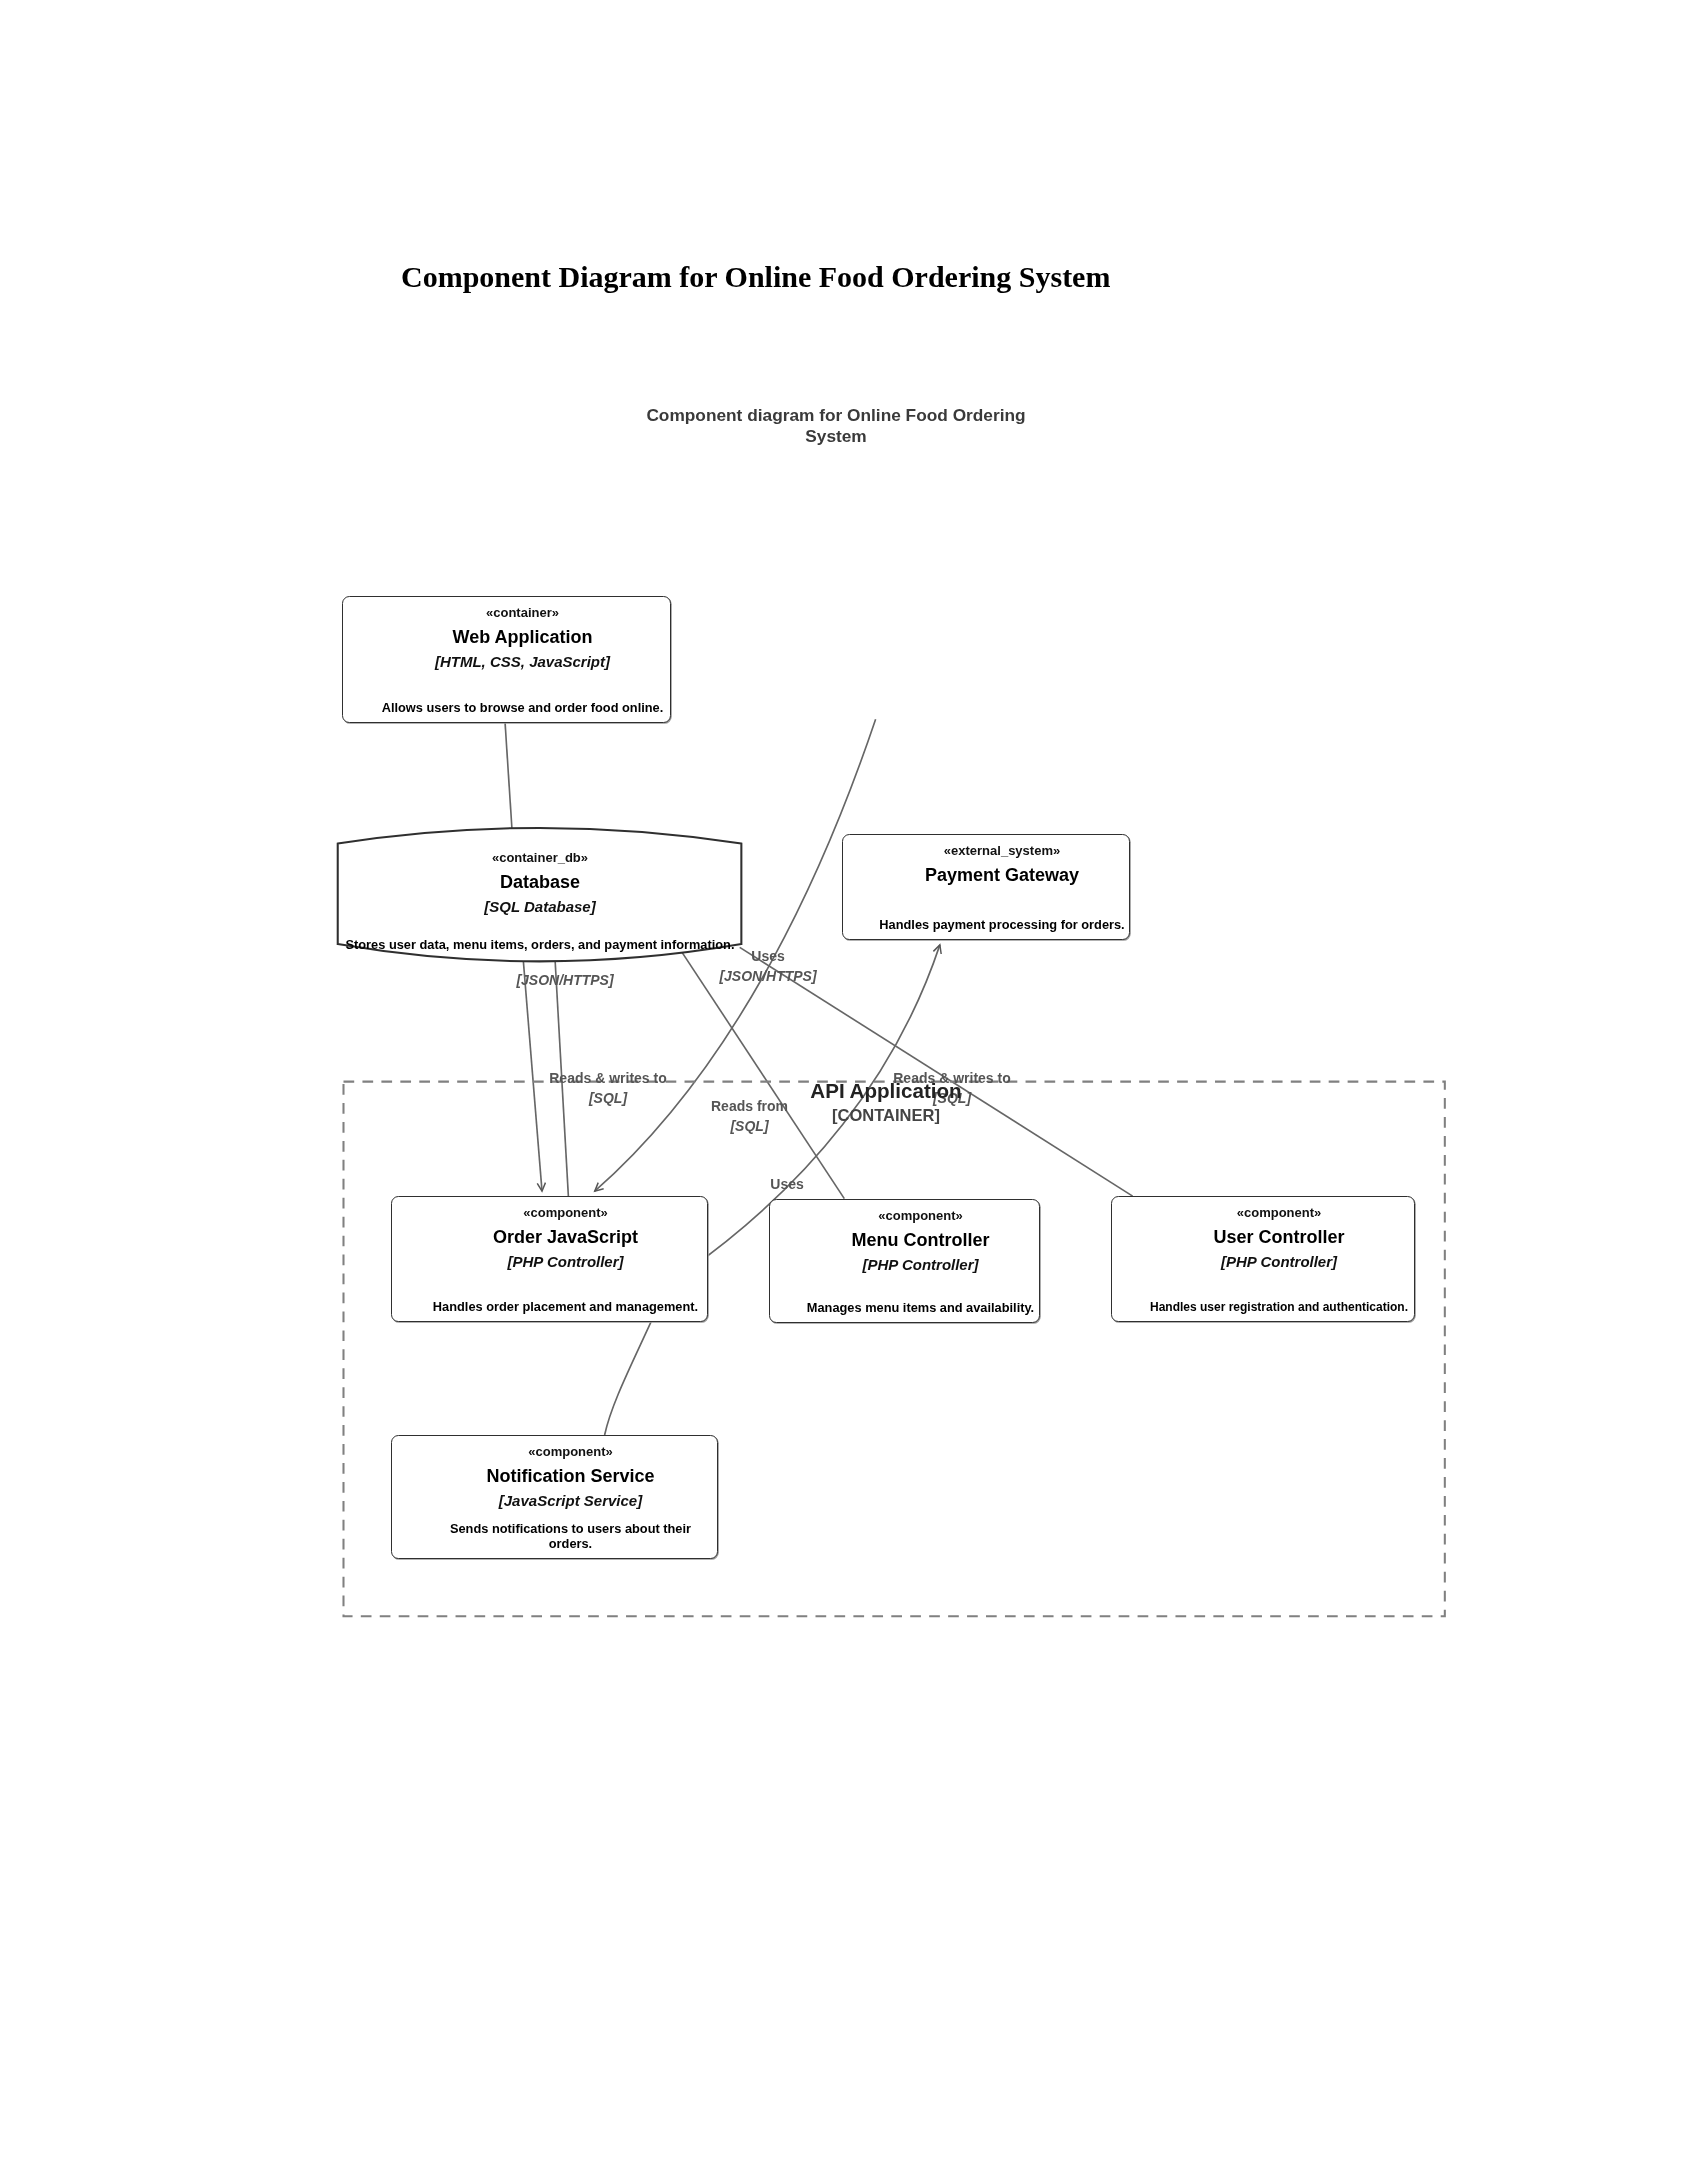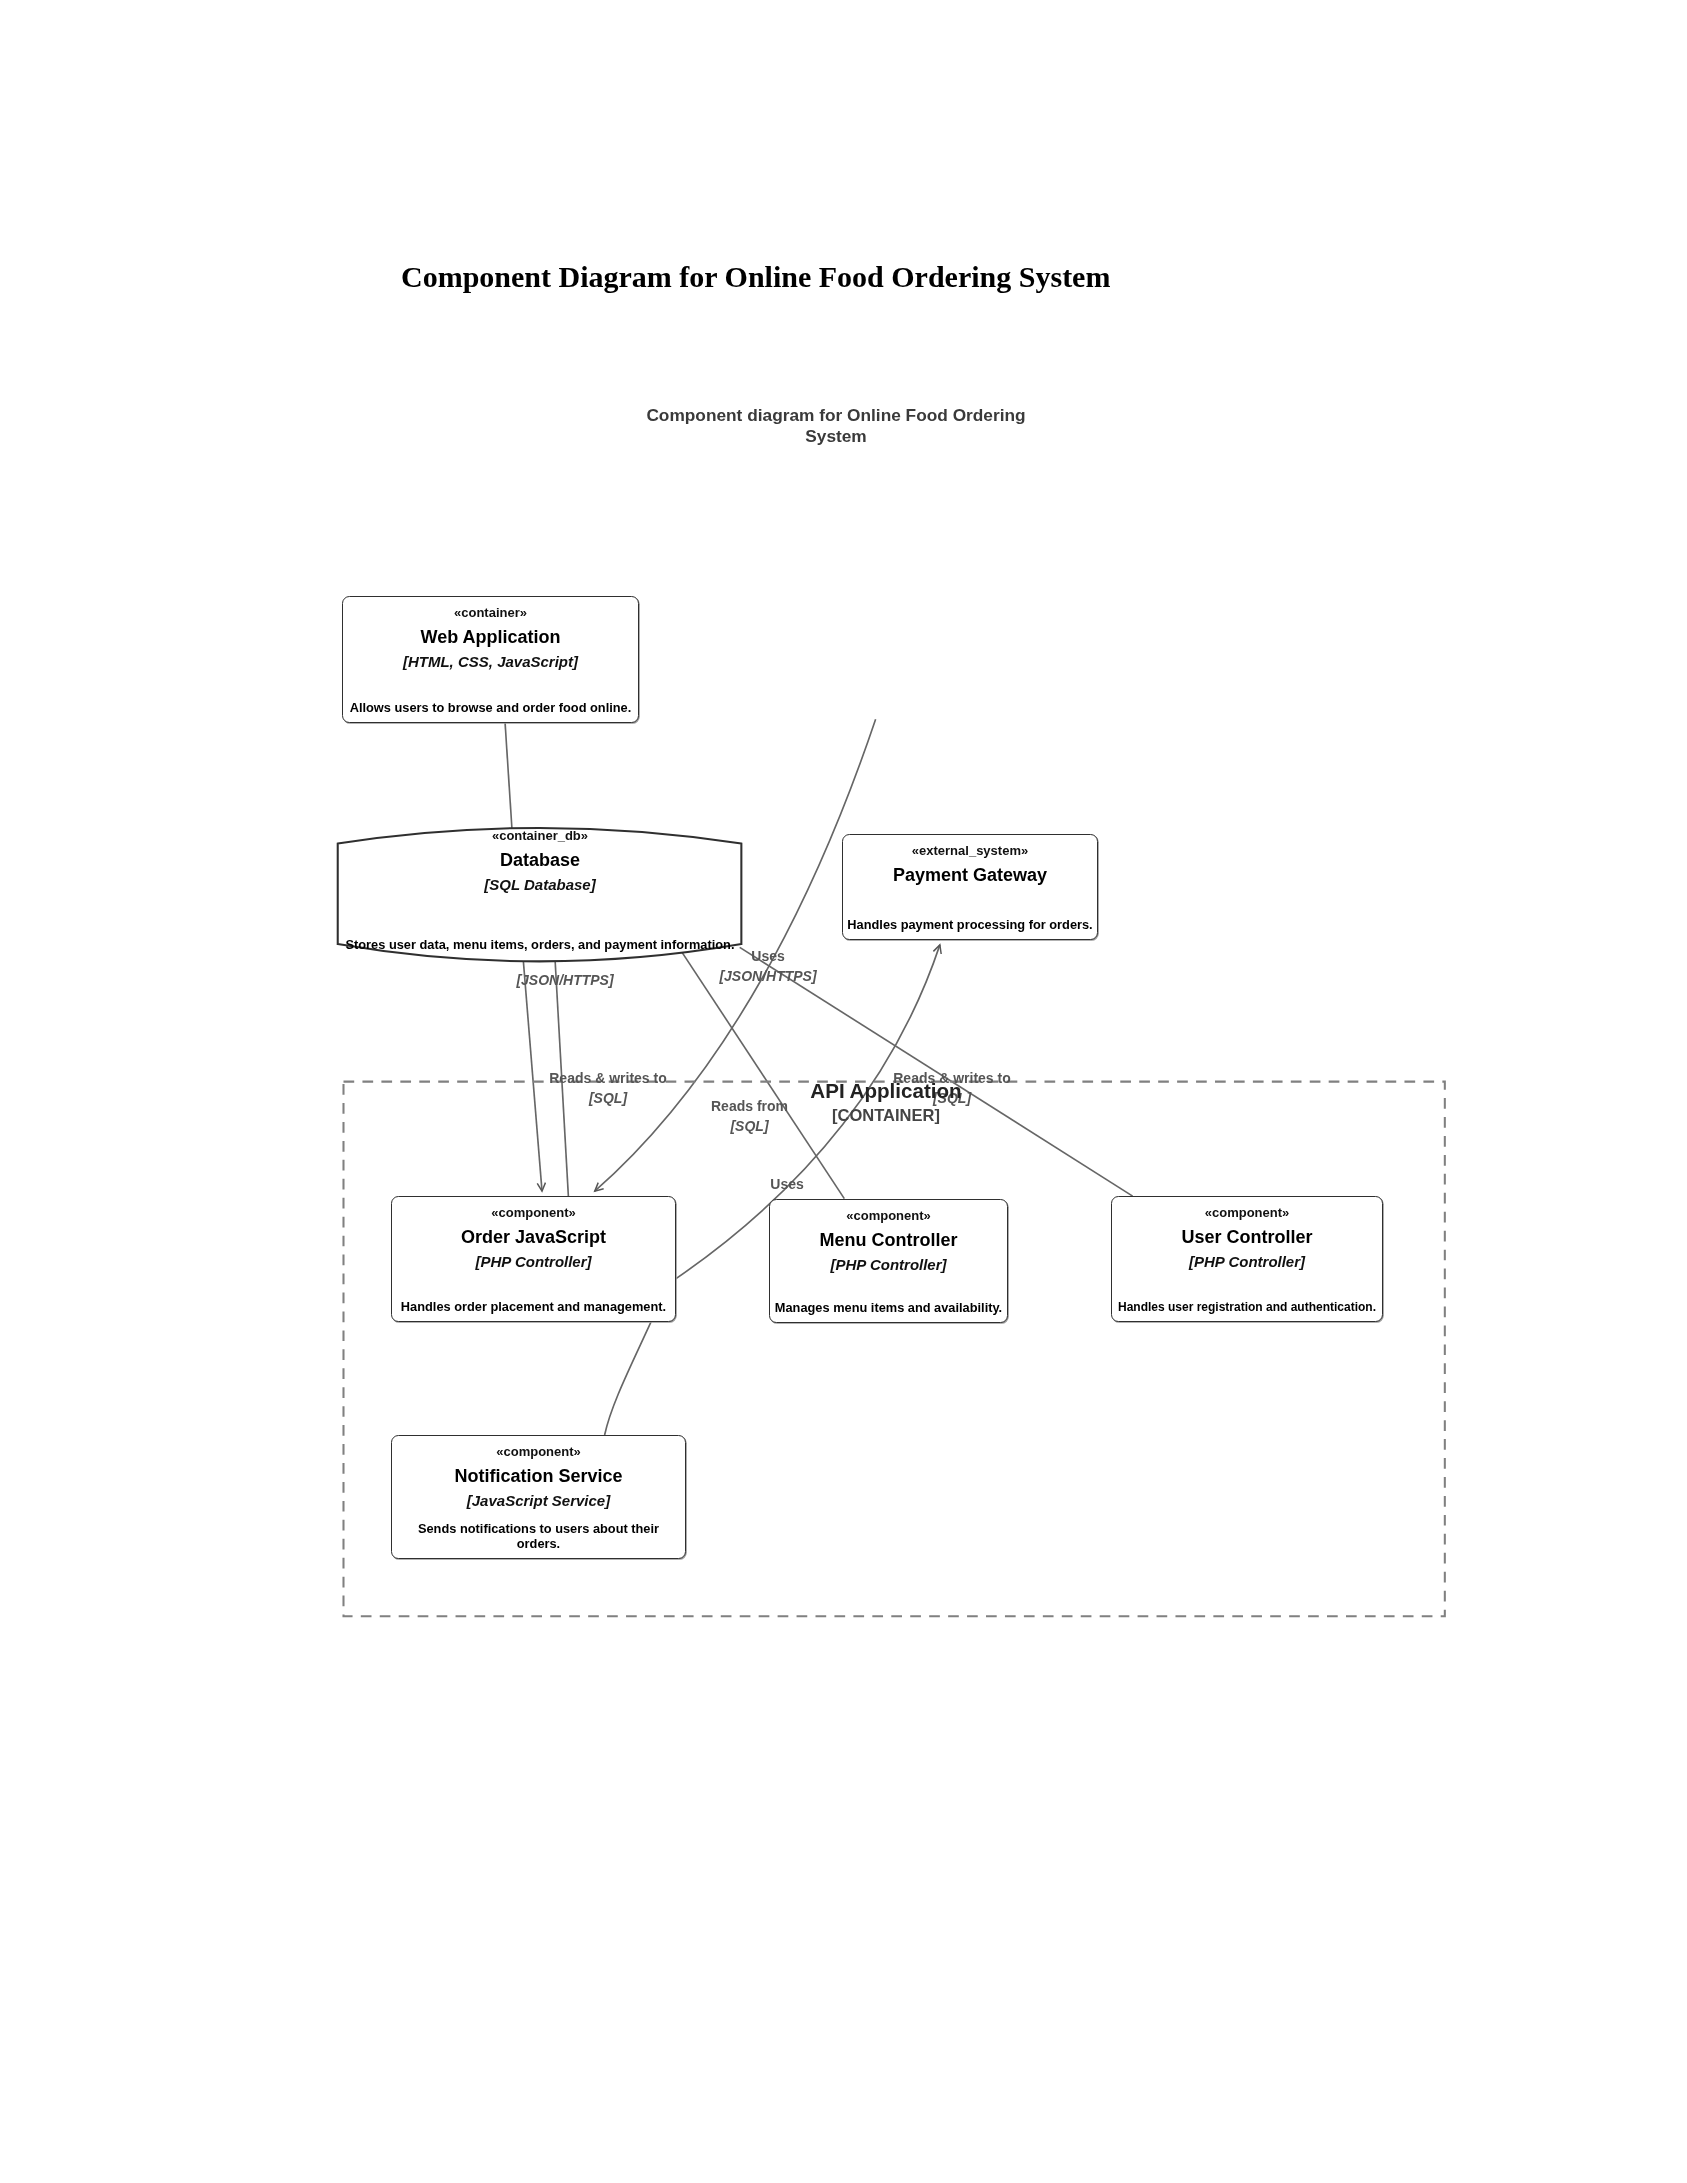--- a/index.html
+++ b/index.html
@@ -5,21 +5,21 @@
   html,body{margin:0;padding:0;background:#ffffff;}
   #page{position:relative;width:1687px;height:2183px;background:#ffffff;overflow:hidden;
         font-family:"Liberation Sans", sans-serif;color:#111;}
   #doc-title{position:absolute;left:401px;top:260px;font-family:"Liberation Serif", serif;
              font-weight:bold;font-size:30px;color:#000;white-space:nowrap;}
   #diagram-caption{position:absolute;left:626px;top:405px;width:420px;text-align:center;
                    font-size:17.3px;color:#3a3a3a;font-weight:600;}
   svg.underlay{position:absolute;left:0;top:0;}
   .node{position:absolute;background:#fff;border:1.6px solid #2f2f2f;border-radius:7.4px;
         display:flex;flex-direction:column;align-items:center;text-align:center;
-        box-shadow:0.8px 0.8px 0 #999;}
+        box-shadow:0.8px 0.8px 0 #999;padding-left:32px;}
   .stereo{font-size:13px;font-weight:bold;margin-top:8.2px;color:#111;}
   .nname{font-size:18px;font-weight:bold;margin-top:6.6px;color:#000;}
   .ntech{font-size:15px;font-style:italic;font-weight:600;margin-top:5px;color:#111;}
   .ndesc{font-size:12.8px;font-weight:700;margin-top:auto;margin-bottom:6.6px;color:#000;
          padding:0 3.3px;line-height:1.15;}
   .dbtext{position:absolute;left:338px;top:826px;width:404px;height:140px;background:transparent;
           display:flex;flex-direction:column;align-items:center;text-align:center;}
   .elabel{position:absolute;text-align:center;font-size:14px;color:#555;line-height:1.4;}
   .elabel .verb{font-weight:600;}
   .elabel .tech-label{font-style:italic;font-weight:600;}
@@ -58,21 +58,21 @@
 
   <div class="node" style="left:342px;top:596px;width:295px;height:125px;">
     <div class="stereo">«container»</div>
     <div class="nname">Web Application</div>
     <div class="ntech">[HTML, CSS, JavaScript]</div>
     <div class="ndesc">Allows users to browse and order food online.</div>
   </div>
 
 
   <div class="dbtext">
-    <div class="stereo" style="margin-top:2px;">«container_db»</div>
+    <div class="stereo" style="margin-top:24px;">«container_db»</div>
     <div class="nname">Database</div>
     <div class="ntech">[SQL Database]</div>
     <div class="ndesc" style="margin-bottom:13px;">Stores user data, menu items, orders, and payment information.</div>
   </div>
 
   <div class="node" style="left:842px;top:834px;width:254px;height:104px;">
     <div class="stereo">«external_system»</div>
     <div class="nname">Payment Gateway</div>
     <div class="ndesc">Handles payment processing for orders.</div>
   </div>

